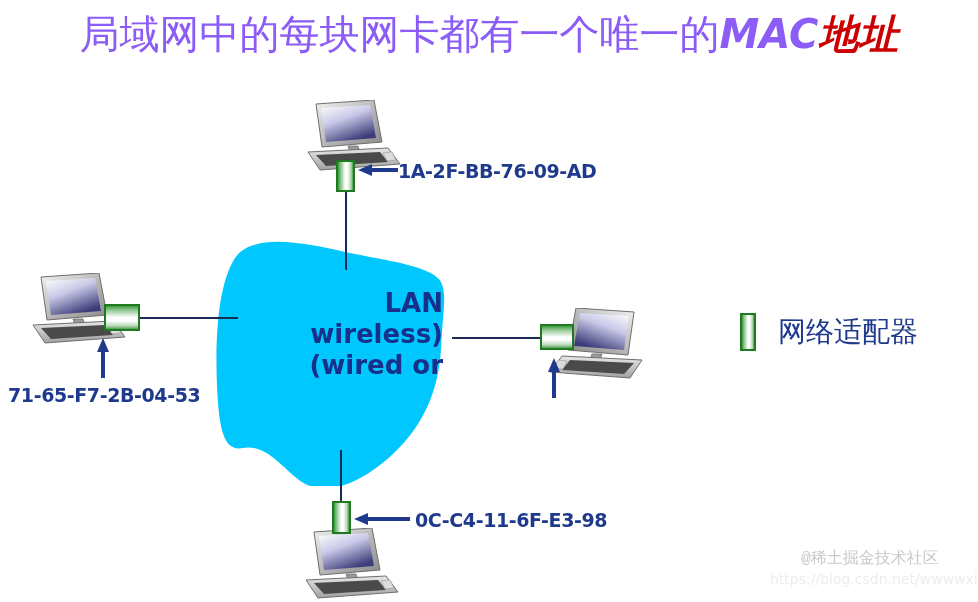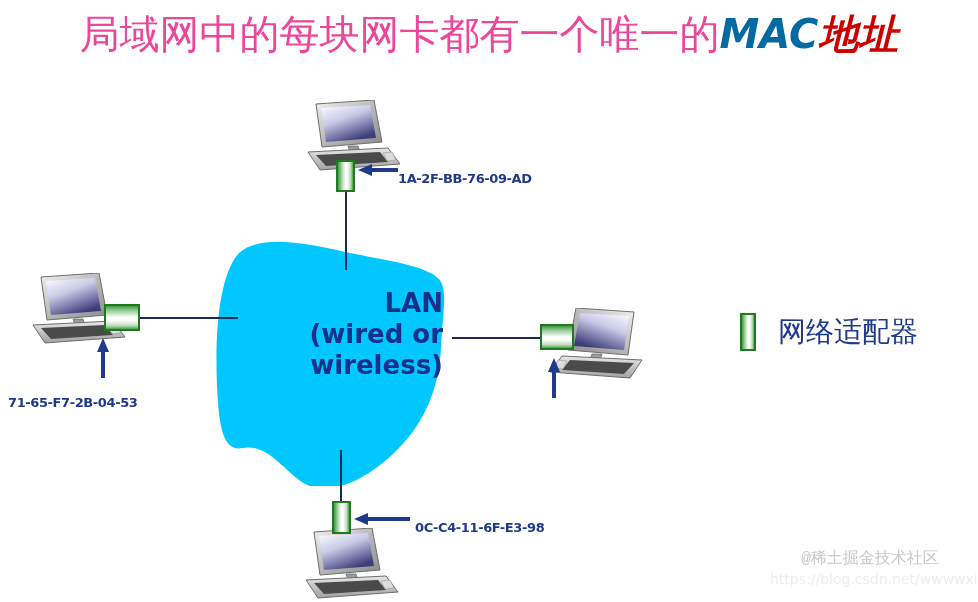--- a/index.html
+++ b/index.html
@@ -24,30 +24,30 @@
     left: 0;
     top: 14px;
     width: 978px;
     text-align: center;
     white-space: nowrap;
     line-height: 1;
   }
   .title-cn {
     font-family: "DejaVu Serif", "Liberation Serif", serif;
     font-size: 40px;
-    color: #ec4899;
+    color: #8b5cf6;
     letter-spacing: 0px;
     vertical-align: middle;
   }
   .title-mac {
     font-family: "DejaVu Sans", "Liberation Sans", sans-serif;
     font-size: 40px;
     font-weight: bold;
     font-style: italic;
-    color: #0369a1;
+    color: #8b5cf6;
     vertical-align: middle;
   }
   .title-mac-cn {
     font-family: "DejaVu Serif", "Liberation Serif", serif;
     font-size: 40px;
     font-weight: bold;
     font-style: italic;
     color: #CC0000;
     vertical-align: middle;
   }
@@ -98,26 +98,25 @@
   .adapter.horizontal {
     background: linear-gradient(to bottom, #3F9B3F 0%, #9ACB9A 20%, #ffffff 50%, #ffffff 64%, #b9d9b9 86%, #4E9E4E 100%);
   }
 
   
   .arrow { position: absolute; z-index: 4; }
   .mac-label {
     position: absolute;
     color: #1F3A8C;
     font-family: "DejaVu Sans", "Liberation Sans", sans-serif;
-    font-size: 13px;
+    font-size: 19px;
     font-weight: bold;
     white-space: nowrap;
     letter-spacing: -0.4px;
     z-index: 5;
-    margin-top: 11px;
   }
 
   
   #legend {
     position: absolute;
     left: 740px;
     top: 313px;
     display: flex;
     align-items: flex-end;
     z-index: 5;
@@ -182,22 +181,22 @@
              C 52,206 66,226 86,242
              C 112,262 150,244 180,216
              C 212,186 226,150 228,110
              C 230,72 234,56 228,44
              C 220,28 170,22 132,14
              C 92,5 40,-6 22,20 Z" fill="#00C8FF"></path>
   </svg>
 
   <div id="lan-label">
     <div>LAN</div>
+    <div>wireless)</div>
     <div>(wired or</div>
-    <div>wireless)</div>
   </div>
 
   <svg class="computer" style="left:300px; top:100px;" width="110" height="72" viewBox="0 0 110 72" xmlns="http://www.w3.org/2000/svg">
     <defs>
       <linearGradient id="scr1" x1="0" y1="0" x2="0.55" y2="1">
         <stop offset="0%" stop-color="#ffffff"></stop>
         <stop offset="45%" stop-color="#c9c9e8"></stop>
         <stop offset="100%" stop-color="#3d3d7a"></stop>
       </linearGradient>
       <linearGradient id="bez1" x1="0" y1="0" x2="1" y2="1">

